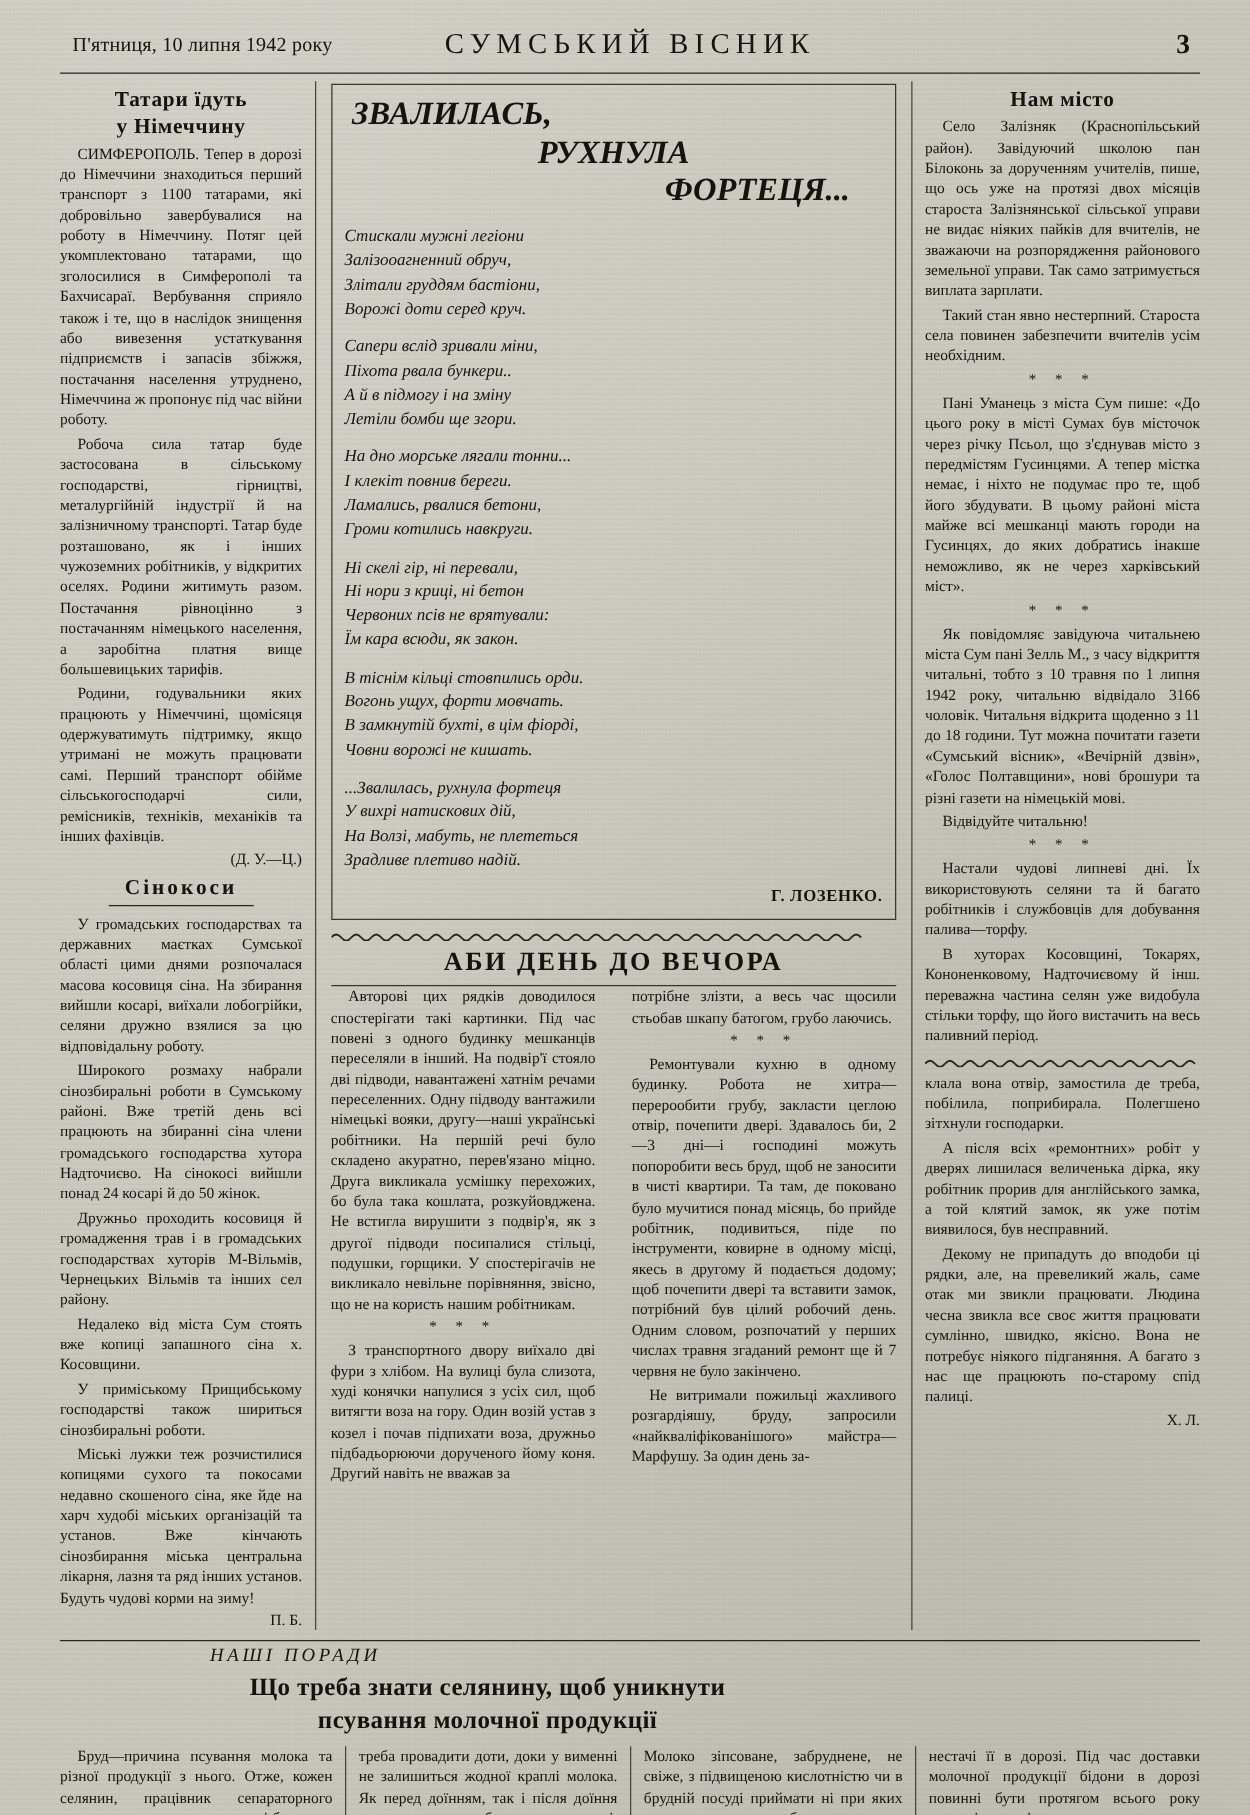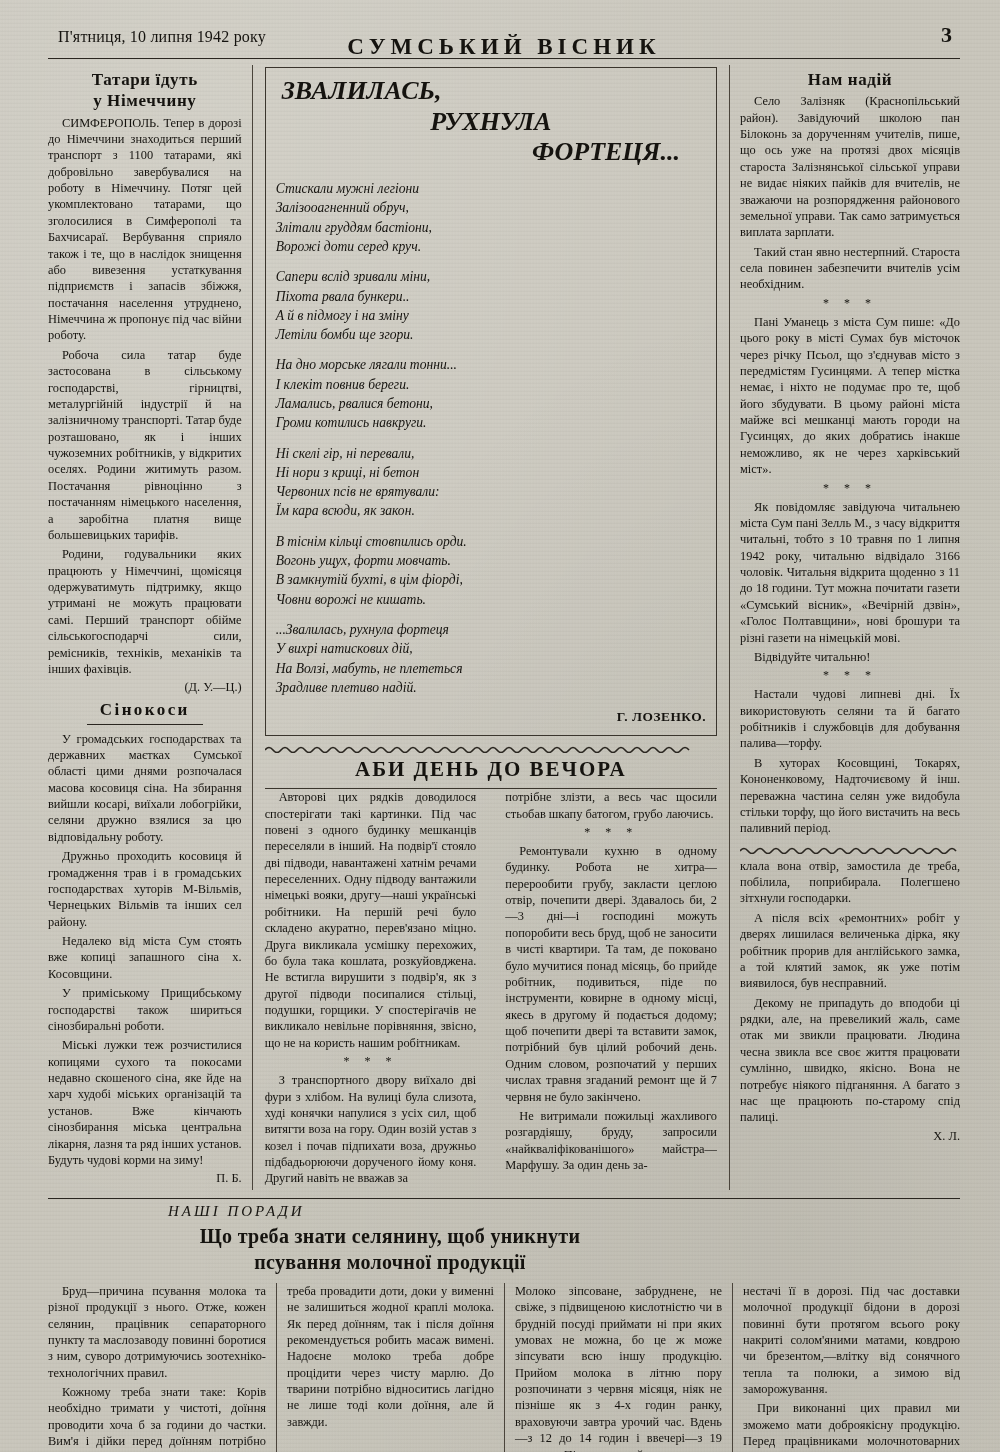--- a/index.html
+++ b/index.html
@@ -24,22 +24,22 @@
       repeating-linear-gradient(0deg, rgba(0,0,0,0.035) 0px, rgba(0,0,0,0) 2px, rgba(0,0,0,0) 4px),
       repeating-linear-gradient(90deg, rgba(255,255,255,0.05) 0px, rgba(0,0,0,0) 3px);
     pointer-events:none;
   }
   .sheet{position:absolute;left:48px;top:22px;width:912px;height:1412px;}
 
   
   .masthead{position:relative;height:34px;}
   .mast-date{position:absolute;left:10px;top:6px;font-size:16px;letter-spacing:.2px;}
   .mast-title{
-    position:absolute;left:0;right:0;top:12px;text-align:center;
-    font-size:23px;font-weight:bold;letter-spacing:5px;
+    position:absolute;left:0;right:0;top:0;text-align:center;
+    font-size:23px;font-weight:normal;letter-spacing:5px;
     font-family:"Liberation Serif", serif;
   }
   .mast-page{position:absolute;right:8px;top:0;font-size:22px;font-weight:bold;}
   .rule{border-top:1.6px solid #2a2620;margin-top:2px;}
   .rule-thin{border-top:1px solid #3a352d;}
 
   
   .cols{display:flex;margin-top:6px;}
   .col{box-sizing:border-box;}
   .c1{width:230px;padding-right:10px;}
@@ -122,20 +122,21 @@
         <span>у Німеччину</span>
       </h2>
       <p class="body">СИМФЕРОПОЛЬ. Тепер в дорозі до Німеччини знаходиться перший транспорт з 1100 татарами, які добровільно завербувалися на роботу в Німеччину. Потяг цей укомплектовано татарами, що зголосилися в Симферополі та Бахчисараї. Вербування сприяло також і те, що в наслідок знищення або вивезення устаткування підприємств і запасів збіжжя, постачання населення утруднено, Німеччина ж пропонує під час війни роботу.</p>
       <p class="body">Робоча сила татар буде застосована в сільському господарстві, гірництві, металургійній індустрії й на залізничному транспорті. Татар буде розташовано, як і інших чужоземних робітників, у відкритих оселях. Родини житимуть разом. Постачання рівноцінно з постачанням німецького населення, а заробітна платня вище большевицьких тарифів.</p>
       <p class="body">Родини, годувальники яких працюють у Німеччині, щомісяця одержуватимуть підтримку, якщо утримані не можуть працювати самі. Перший транспорт обійме сільськогосподарчі сили, ремісників, техніків, механіків та інших фахівців.</p>
       <div class="sig">(Д. У.—Ц.)</div>
 
       <h2 class="head spaced">Сінокоси</h2>
       <div class="hr-short"></div>
       <p class="body">У громадських господарствах та державних маєтках Сумської області цими днями розпочалася масова косовиця сіна. На збирання вийшли косарі, виїхали лобогрійки, селяни дружно взялися за цю відповідальну роботу.</p>
+      <p class="body">Широкого розмаху набрали сінозбиральні роботи в Сумському районі. Вже третій день всі працюють на збиранні сіна члени громадського господарства хутора Надточиєво. На сінокосі вийшли понад 24 косарі й до 50 жінок.</p>
       <p class="body">Дружньо проходить косовиця й громадження трав і в громадських господарствах хуторів М-Вільмів, Чернецьких Вільмів та інших сел району.</p>
       <p class="body">Недалеко від міста Сум стоять вже копиці запашного сіна х. Косовщини.</p>
       <p class="body">У приміському Прищибському господарстві також шириться сінозбиральні роботи.</p>
       <p class="body">Міські лужки теж розчистилися копицями сухого та покосами недавно скошеного сіна, яке йде на харч худобі міських організацій та установ. Вже кінчають сінозбирання міська центральна лікарня, лазня та ряд інших установ. Будуть чудові корми на зиму!</p>
       <div class="sig">П. Б.</div>
     </div>
 
     <div class="col c2">
       <div class="poem-box">
         <div class="poem-title">
@@ -200,21 +201,21 @@
         <div>
           <p class="body noind">потрібне злізти, а весь час щосили стьобав шкапу батогом, грубо лаючись.</p>
           <div class="stars">* * *</div>
           <p class="body">Ремонтували кухню в одному будинку. Робота не хитра—перерообити грубу, закласти цеглою отвір, почепити двері. Здавалось би, 2—3 дні—і господині можуть попоробити весь бруд, щоб не заносити в чисті квартири. Та там, де поковано було мучитися понад місяць, бо прийде робітник, подивиться, піде по інструменти, ковирне в одному місці, якесь в другому й подається додому; щоб почепити двері та вставити замок, потрібний був цілий робочий день. Одним словом, розпочатий у перших числах травня згаданий ремонт ще й 7 червня не було закінчено.</p>
           <p class="body">Не витримали пожильці жахливого розгардіяшу, бруду, запросили «найквалiфікованішого» майстра—Марфушу. За один день за-</p>
         </div>
       </div>
     </div>
 
     <div class="col c3">
-      <h2 class="head">Нам надій</h2>
+      <h2 class="head">Нам місто</h2>
       <p class="body">Село Залізняк (Краснопільський район). Завідуючий школою пан Білоконь за дорученням учителів, пише, що ось уже на протязі двох місяців староста Залізнянської сільської управи не видає ніяких пайків для вчителів, не зважаючи на розпорядження районового земельної управи. Так само затримується виплата зарплати.</p>
       <p class="body">Такий стан явно нестерпний. Староста села повинен забезпечити вчителів усім необхідним.</p>
       <div class="stars">* * *</div>
       <p class="body">Пані Уманець з міста Сум пише: «До цього року в місті Сумах був місточок через річку Псьол, що з'єднував місто з передмістям Гусинцями. А тепер містка немає, і ніхто не подумає про те, щоб його збудувати. В цьому районі міста майже всі мешканці мають городи на Гусинцях, до яких добратись інакше неможливо, як не через харківський міст».</p>
       <div class="stars">* * *</div>
       <p class="body">Як повідомляє завідуюча читальнею міста Сум пані Зелль М., з часу відкриття читальні, тобто з 10 травня по 1 липня 1942 року, читальню відвідало 3166 чоловік. Читальня відкрита щоденно з 11 до 18 години. Тут можна почитати газети «Сумський вісник», «Вечірній дзвін», «Голос Полтавщини», нові брошури та різні газети на німецькій мові.</p>
       <p class="body">Відвідуйте читальню!</p>
       <div class="stars">* * *</div>
       <p class="body">Настали чудові липневі дні. Їх використовують селяни та й багато робітників і службовців для добування палива—торфу.</p>
       <p class="body">В хуторах Косовщині, Токарях, Кононенковому, Надточиєвому й інш. переважна частина селян уже видобула стільки торфу, що його вистачить на весь паливний період.</p>

